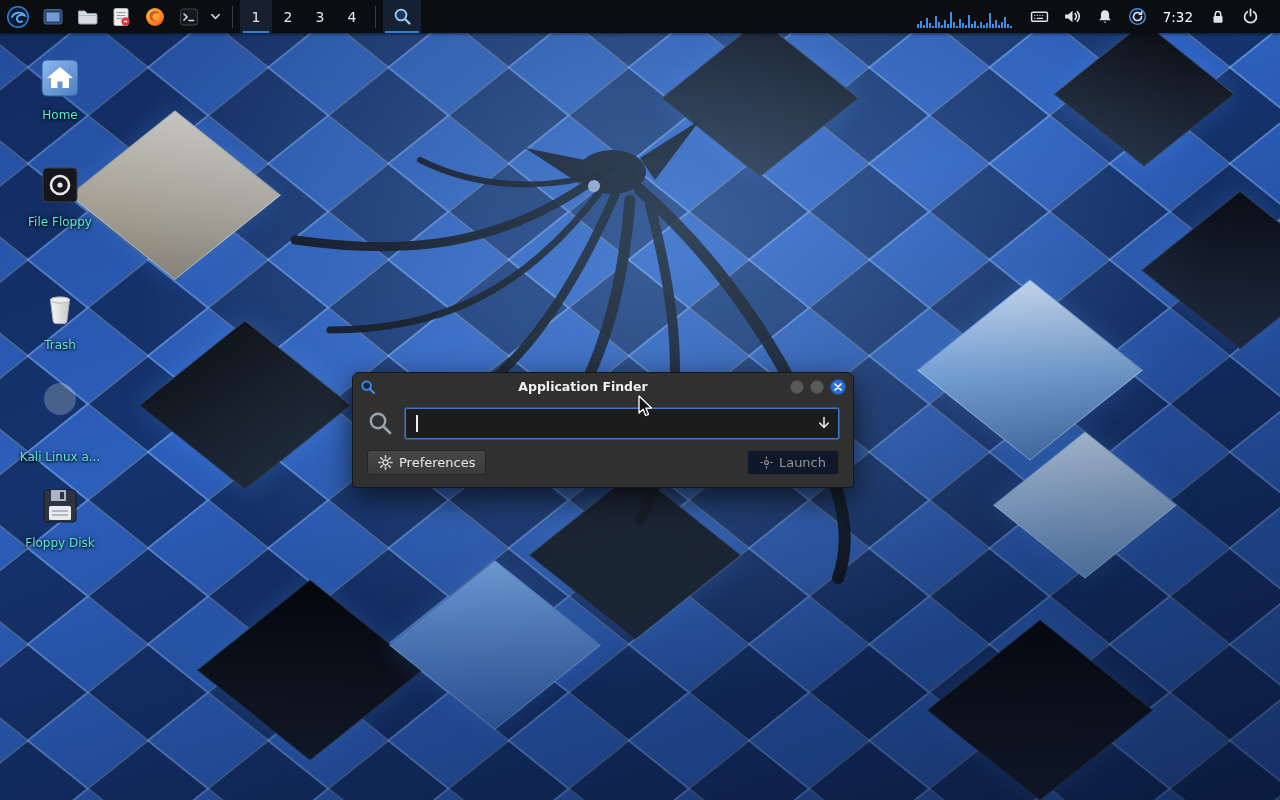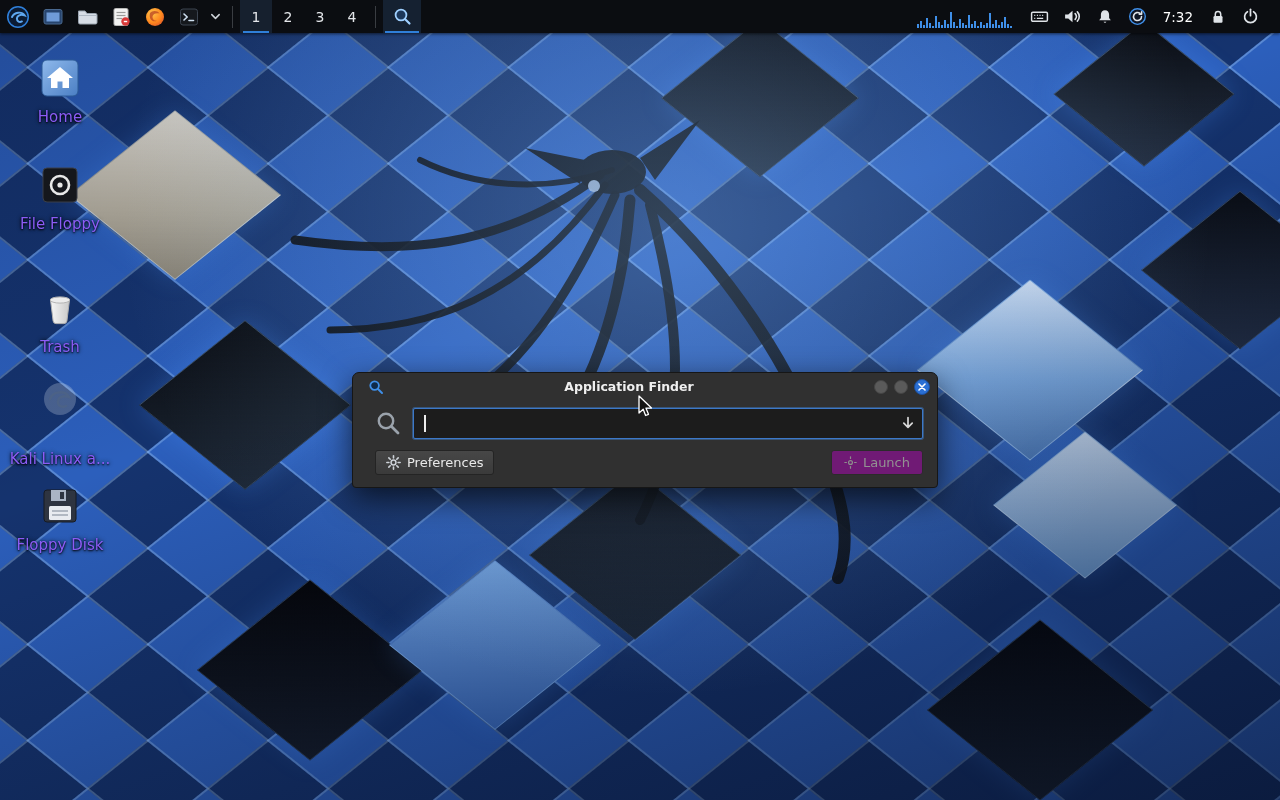--- a/index.html
+++ b/index.html
@@ -37,38 +37,38 @@
   .ws.active { background:rgba(90,150,230,.14); }
   .ws.active::after { content:""; position:absolute; left:3px; right:3px; bottom:0; height:2px; background:#2f7fd9; }
   .task { background:rgba(64,128,200,.18); border:none; width:38px; height:33px; position:relative; display:flex; align-items:center; justify-content:center; cursor:pointer; }
   .task::after { content:""; position:absolute; left:2px; right:2px; bottom:0; height:2px; background:#2f7fd9; }
   .tray-btn { background:transparent; border:none; height:33px; display:flex; align-items:center; justify-content:center; padding:0 7px; cursor:pointer; }
   .clock { color:#ffffff; font-size:13.5px; padding:0 9px; }
   .graph { display:flex; align-items:flex-end; height:26px; margin-right:10px; }
 
   
   .desk-icon { position:absolute; left:4px; width:112px; display:flex; flex-direction:column; align-items:center; gap:7px; cursor:pointer; z-index:5; }
-  .desk-icon .lbl { color:#8b5cf6; font-size:15px; text-align:center; text-shadow:0 1px 2px #000, 0 0 4px rgba(0,0,0,.9); line-height:1.15; }
+  .desk-icon .lbl { color:#5eead4; font-size:12px; text-align:center; text-shadow:0 1px 2px #000, 0 0 4px rgba(0,0,0,.9); line-height:1.15; }
 
   
-  .finder { position:absolute; left:352px; top:372px; width:586px; z-index:30; background:#303030; border:1px solid #161616; border-radius:7px 7px 4px 4px; box-shadow:0 10px 30px rgba(0,0,0,.65);padding-left:8px; }
+  .finder { position:absolute; left:352px; top:372px; width:502px; z-index:30; background:#303030; border:1px solid #161616; border-radius:7px 7px 4px 4px; box-shadow:0 10px 30px rgba(0,0,0,.65); }
   .titlebar { height:27px; display:flex; align-items:center; padding:0 7px; gap:6px; }
   .t-title { flex:1; text-align:center; color:#efefef; font-size:12.5px; font-weight:bold; }
   .tb-btn { width:14px; height:14px; border-radius:50%; background:#5a5a5a; border:1px solid #454545; display:flex; align-items:center; justify-content:center; cursor:pointer; flex:0 0 auto; }
   .tb-btn.close { width:16px; height:16px; background:#2a6fd4; border-color:#1c4f9e; }
   .f-body { padding:8px 14px 12px 14px; }
   .search-row { display:flex; align-items:center; gap:11px; }
   .input-wrap { position:relative; flex:1; }
   .input-wrap input { width:100%; height:31px; background:#1c1c1c; border:1px solid #3c78c8; box-shadow:0 0 0 1px rgba(64,130,210,.45); border-radius:2px; color:#fff; font-size:14px; padding:0 26px 0 10px; outline:none; font-family:"DejaVu Sans",sans-serif; }
   .caret { position:absolute; left:11px; top:7px; width:1.5px; height:17px; background:#ededed; animation:blink 1.1s steps(1) infinite; }
   @keyframes blink { 50% { opacity:0; } }
   .drop-arrow { position:absolute; right:6px; top:6px; cursor:pointer; }
   .btn-row { display:flex; justify-content:space-between; margin-top:11px; }
   .pref { display:inline-flex; align-items:center; gap:6px; background:linear-gradient(#474747,#3a3a3a); border:1px solid #242424; border-radius:3px; color:#e9e9e9; font-size:13px; padding:4px 10px; cursor:pointer; font-family:"DejaVu Sans",sans-serif; }
-  .launch { display:inline-flex; align-items:center; gap:6px; background:#701a75; border:1px solid #2b2b2b; border-radius:3px; color:#929292; font-size:13px; padding:4px 12px; font-family:"DejaVu Sans",sans-serif; }
+  .launch { display:inline-flex; align-items:center; gap:6px; background:#0f172a; border:1px solid #2b2b2b; border-radius:3px; color:#929292; font-size:13px; padding:4px 12px; font-family:"DejaVu Sans",sans-serif; }
 
   .cursor { position:absolute; left:634px; top:394px; z-index:60; pointer-events:none; }
 </style>
 </head>
 <body>
 
 <div class="wallpaper">
   <div class="cube" style="left:100px;top:120px;width:150px;height:150px;background:linear-gradient(135deg,#ece7da,#b9b2a0 60%,#8f8878);"></div>
   <div class="cube" style="left:690px;top:28px;width:140px;height:140px;background:linear-gradient(135deg,#05070c,#1b2534);"></div>
   <div class="cube" style="left:1080px;top:30px;width:128px;height:128px;background:linear-gradient(135deg,#0a0d13,#232f42);"></div>

